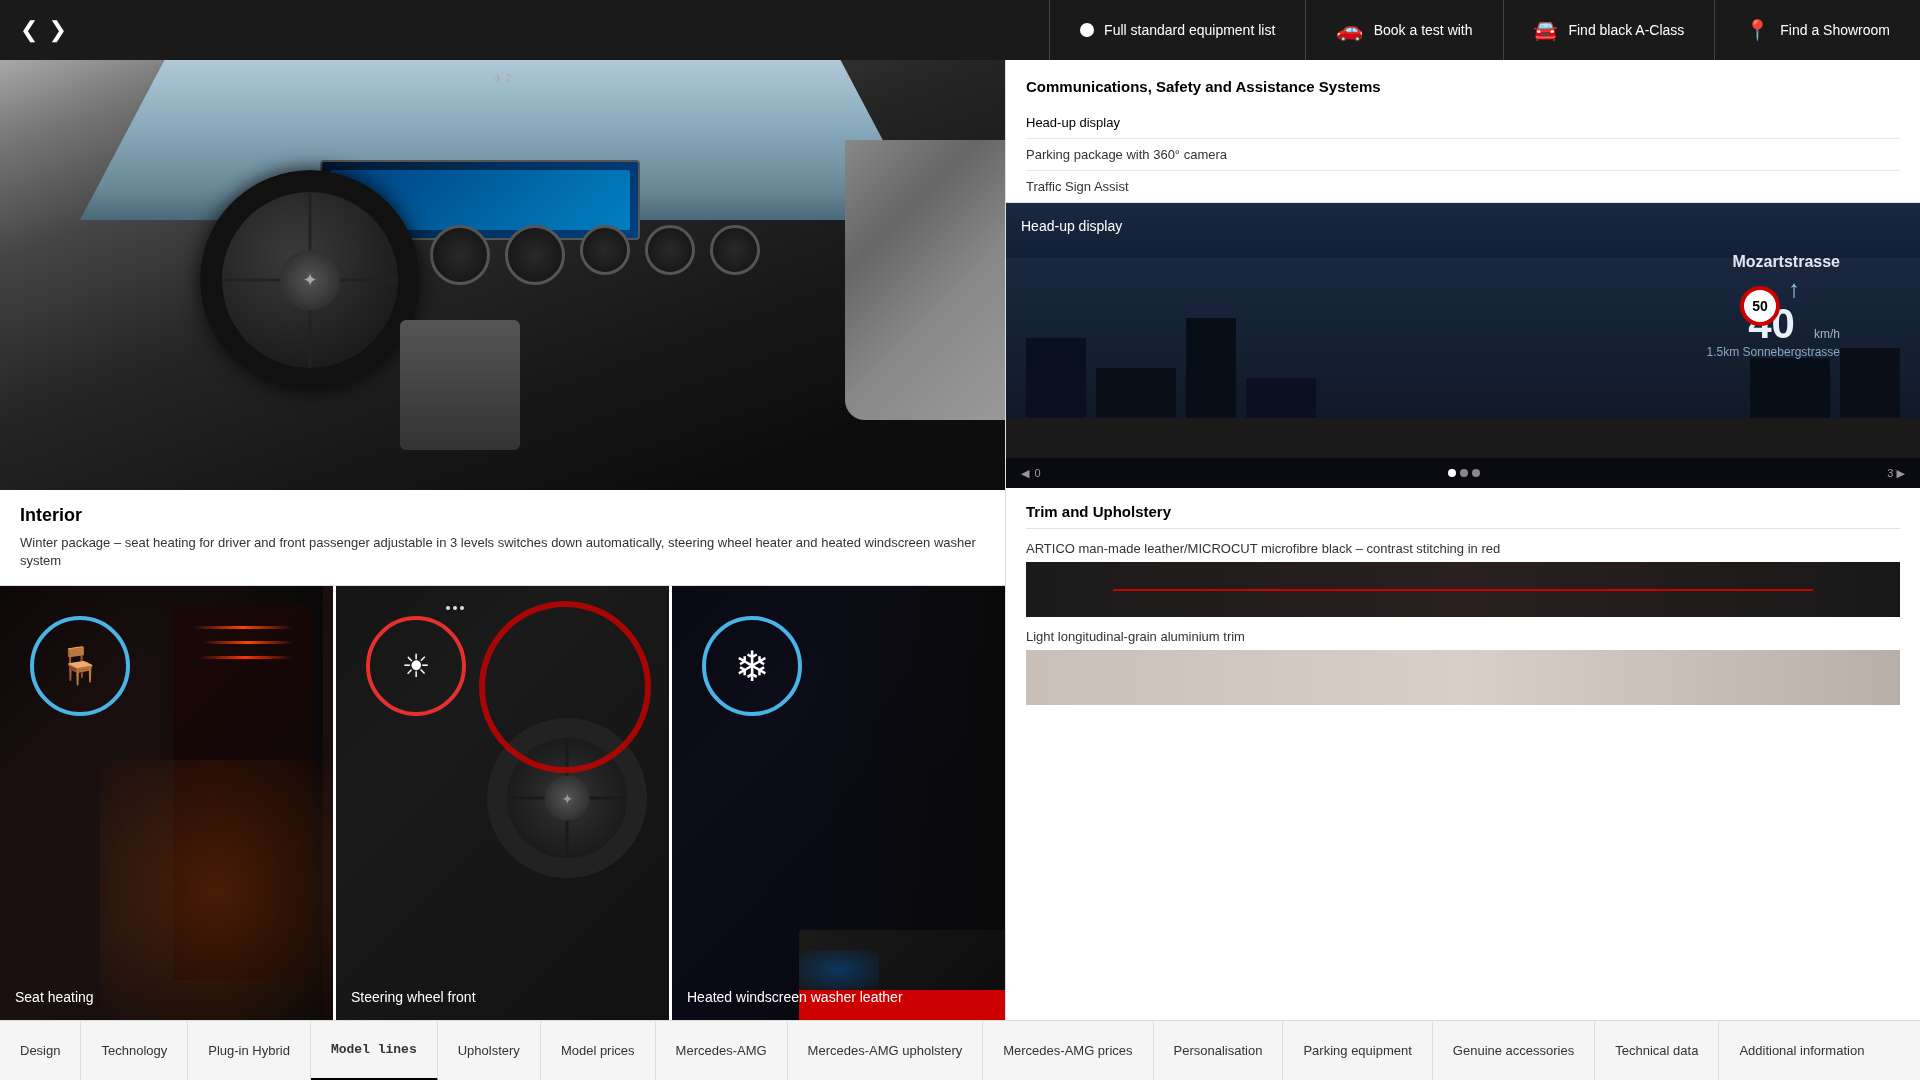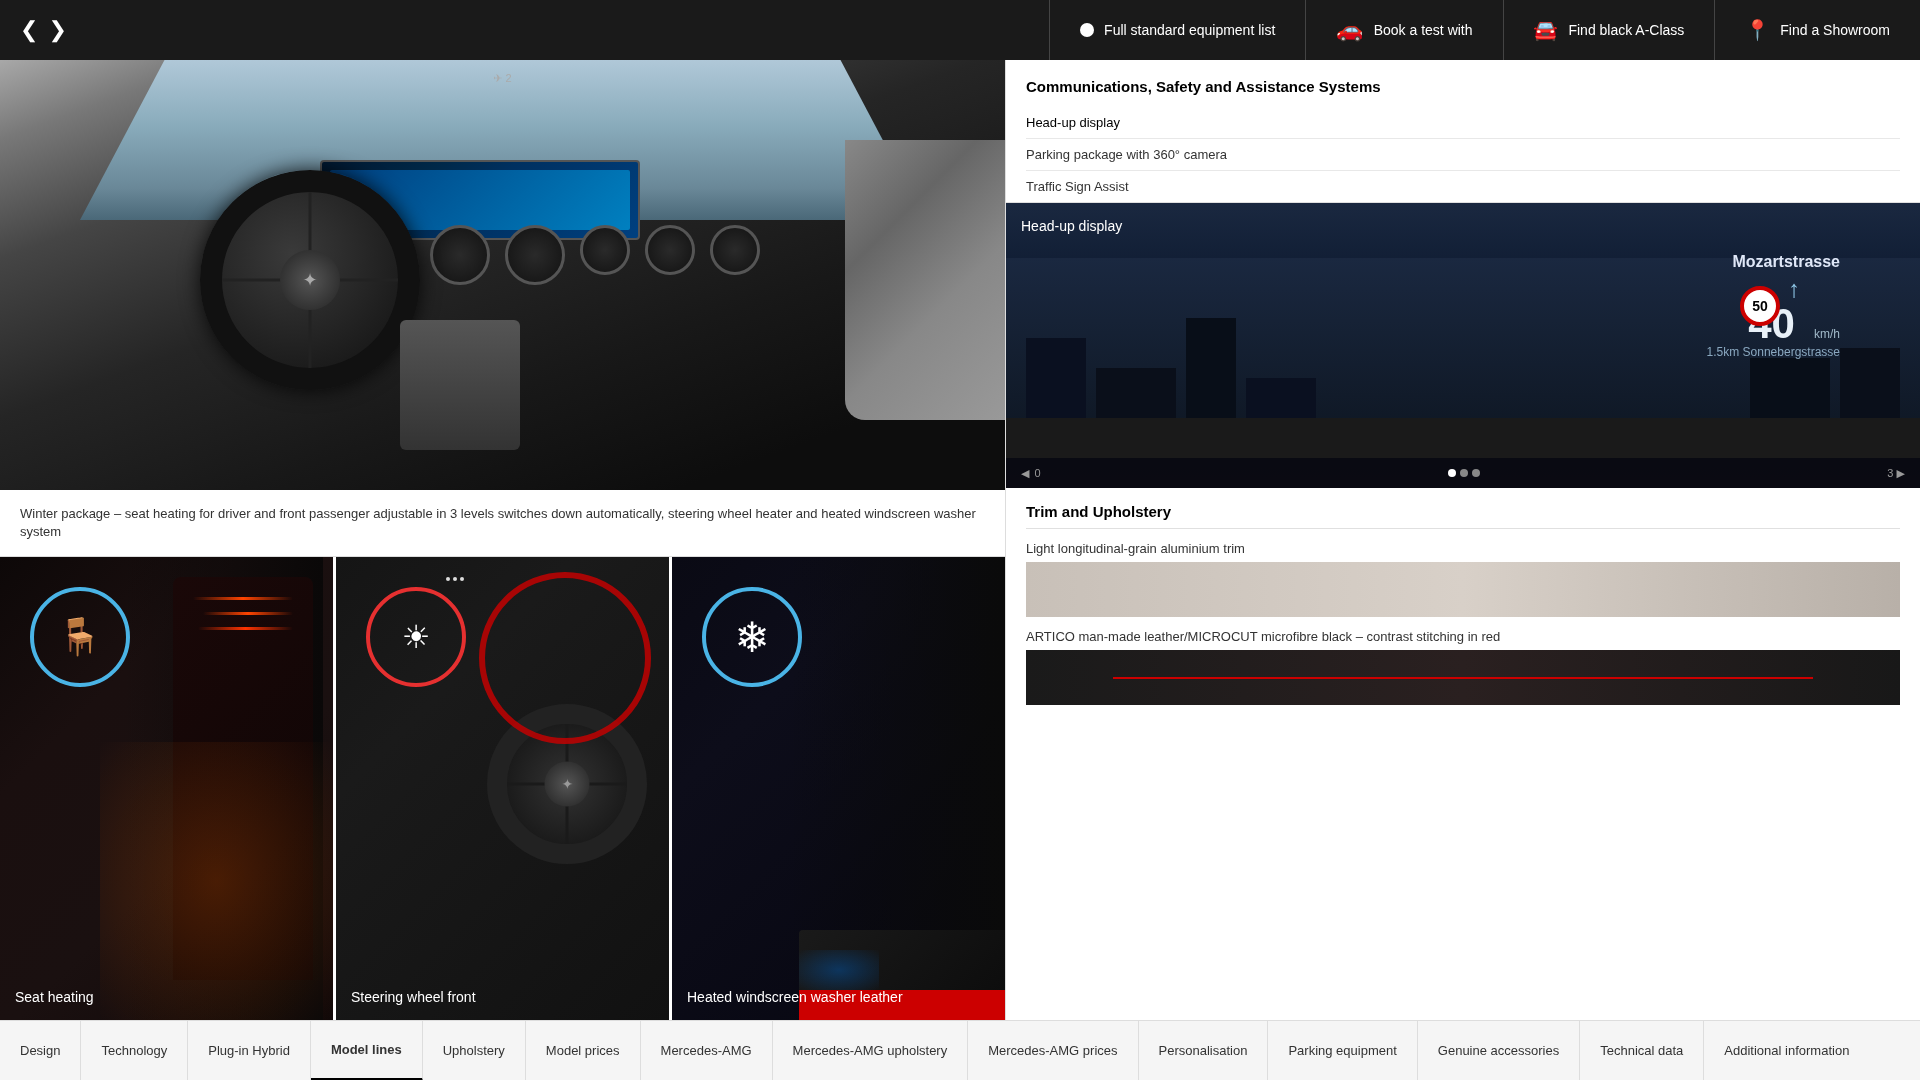--- a/index.html
+++ b/index.html
@@ -267,20 +267,21 @@
       font-size: 13px;
       color: #333;
       cursor: pointer;
       border-right: 1px solid #ddd;
       white-space: nowrap;
     }
 
     .bottom-nav-item.active {
       border-bottom: 3px solid #000;
       font-weight: bold;
+      font-family: Liberation Mono, monospace;
     }
 
     
     .interior-photo {
       width: 100%;
       height: 430px;
       position: relative;
       overflow: hidden;
       background: #3a3a3a;
     }
@@ -478,20 +479,21 @@
       </div>
 
       <div class="int-center-console"></div>
 
       <div class="int-right-trim"></div>
 
       <div style="position:absolute;top:12px;left:50%;transform:translateX(-50%);color:#aaa;font-size:11px;">✈ 2</div>
     </div>
 
     <div class="info-section">
+      <div class="interior-title">Interior</div>
       <div class="interior-desc">Winter package – seat heating for driver and front passenger adjustable in 3 levels switches down automatically, steering wheel heater and heated windscreen washer system</div>
     </div>
 
     <div class="feature-images">
 
       <div class="feature-img">
         <div style="width:100%;height:100%;background:linear-gradient(135deg,#0d0808 0%,#1a0f0f 30%,#1a1010 60%,#100808 100%);position:relative;">
 
           <div style="position:absolute;right:10px;top:0;bottom:0;width:60%;background:linear-gradient(to right,transparent,#0a0808);"></div>
           <div style="position:absolute;right:20px;top:20px;bottom:40px;width:140px;background:linear-gradient(135deg,#1a0808,#0d0505);border-radius:8px 8px 0 0;"></div>
@@ -611,30 +613,30 @@
           <div class="hud-slider-dot" style="background:#888;"></div>
         </div>
         <div style="color:#999;font-size:11px;">3 ▶</div>
       </div>
     </div>
 
     <div class="trim-section">
       <div class="trim-title">Trim and Upholstery</div>
 
       <div class="trim-item">
+        <div style="font-size:13px;color:#333;">ARTICO man-made leather/MICROCUT microfibre black – contrast stitching in red</div>
+        <div class="trim-swatch trim-swatch-dark" style="position:relative;">
+
+          <div style="position:absolute;top:50%;left:10%;right:10%;height:2px;background:#cc0000;transform:translateY(-50%);"></div>
+        </div>
+      </div>
+
+      <div class="trim-item">
         <div style="font-size:13px;color:#333;">Light longitudinal-grain aluminium trim</div>
         <div class="trim-swatch trim-swatch-light"></div>
-      </div>
-
-      <div class="trim-item">
-        <div style="font-size:13px;color:#333;">ARTICO man-made leather/MICROCUT microfibre black – contrast stitching in red</div>
-        <div class="trim-swatch trim-swatch-dark" style="position:relative;">
-
-          <div style="position:absolute;top:50%;left:10%;right:10%;height:2px;background:#cc0000;transform:translateY(-50%);"></div>
-        </div>
       </div>
     </div>
 
   </div>
 </div>
 
 <div class="bottom-nav">
   <div class="bottom-nav-item">Design</div>
   <div class="bottom-nav-item">Technology</div>
   <div class="bottom-nav-item">Plug-in Hybrid</div>

